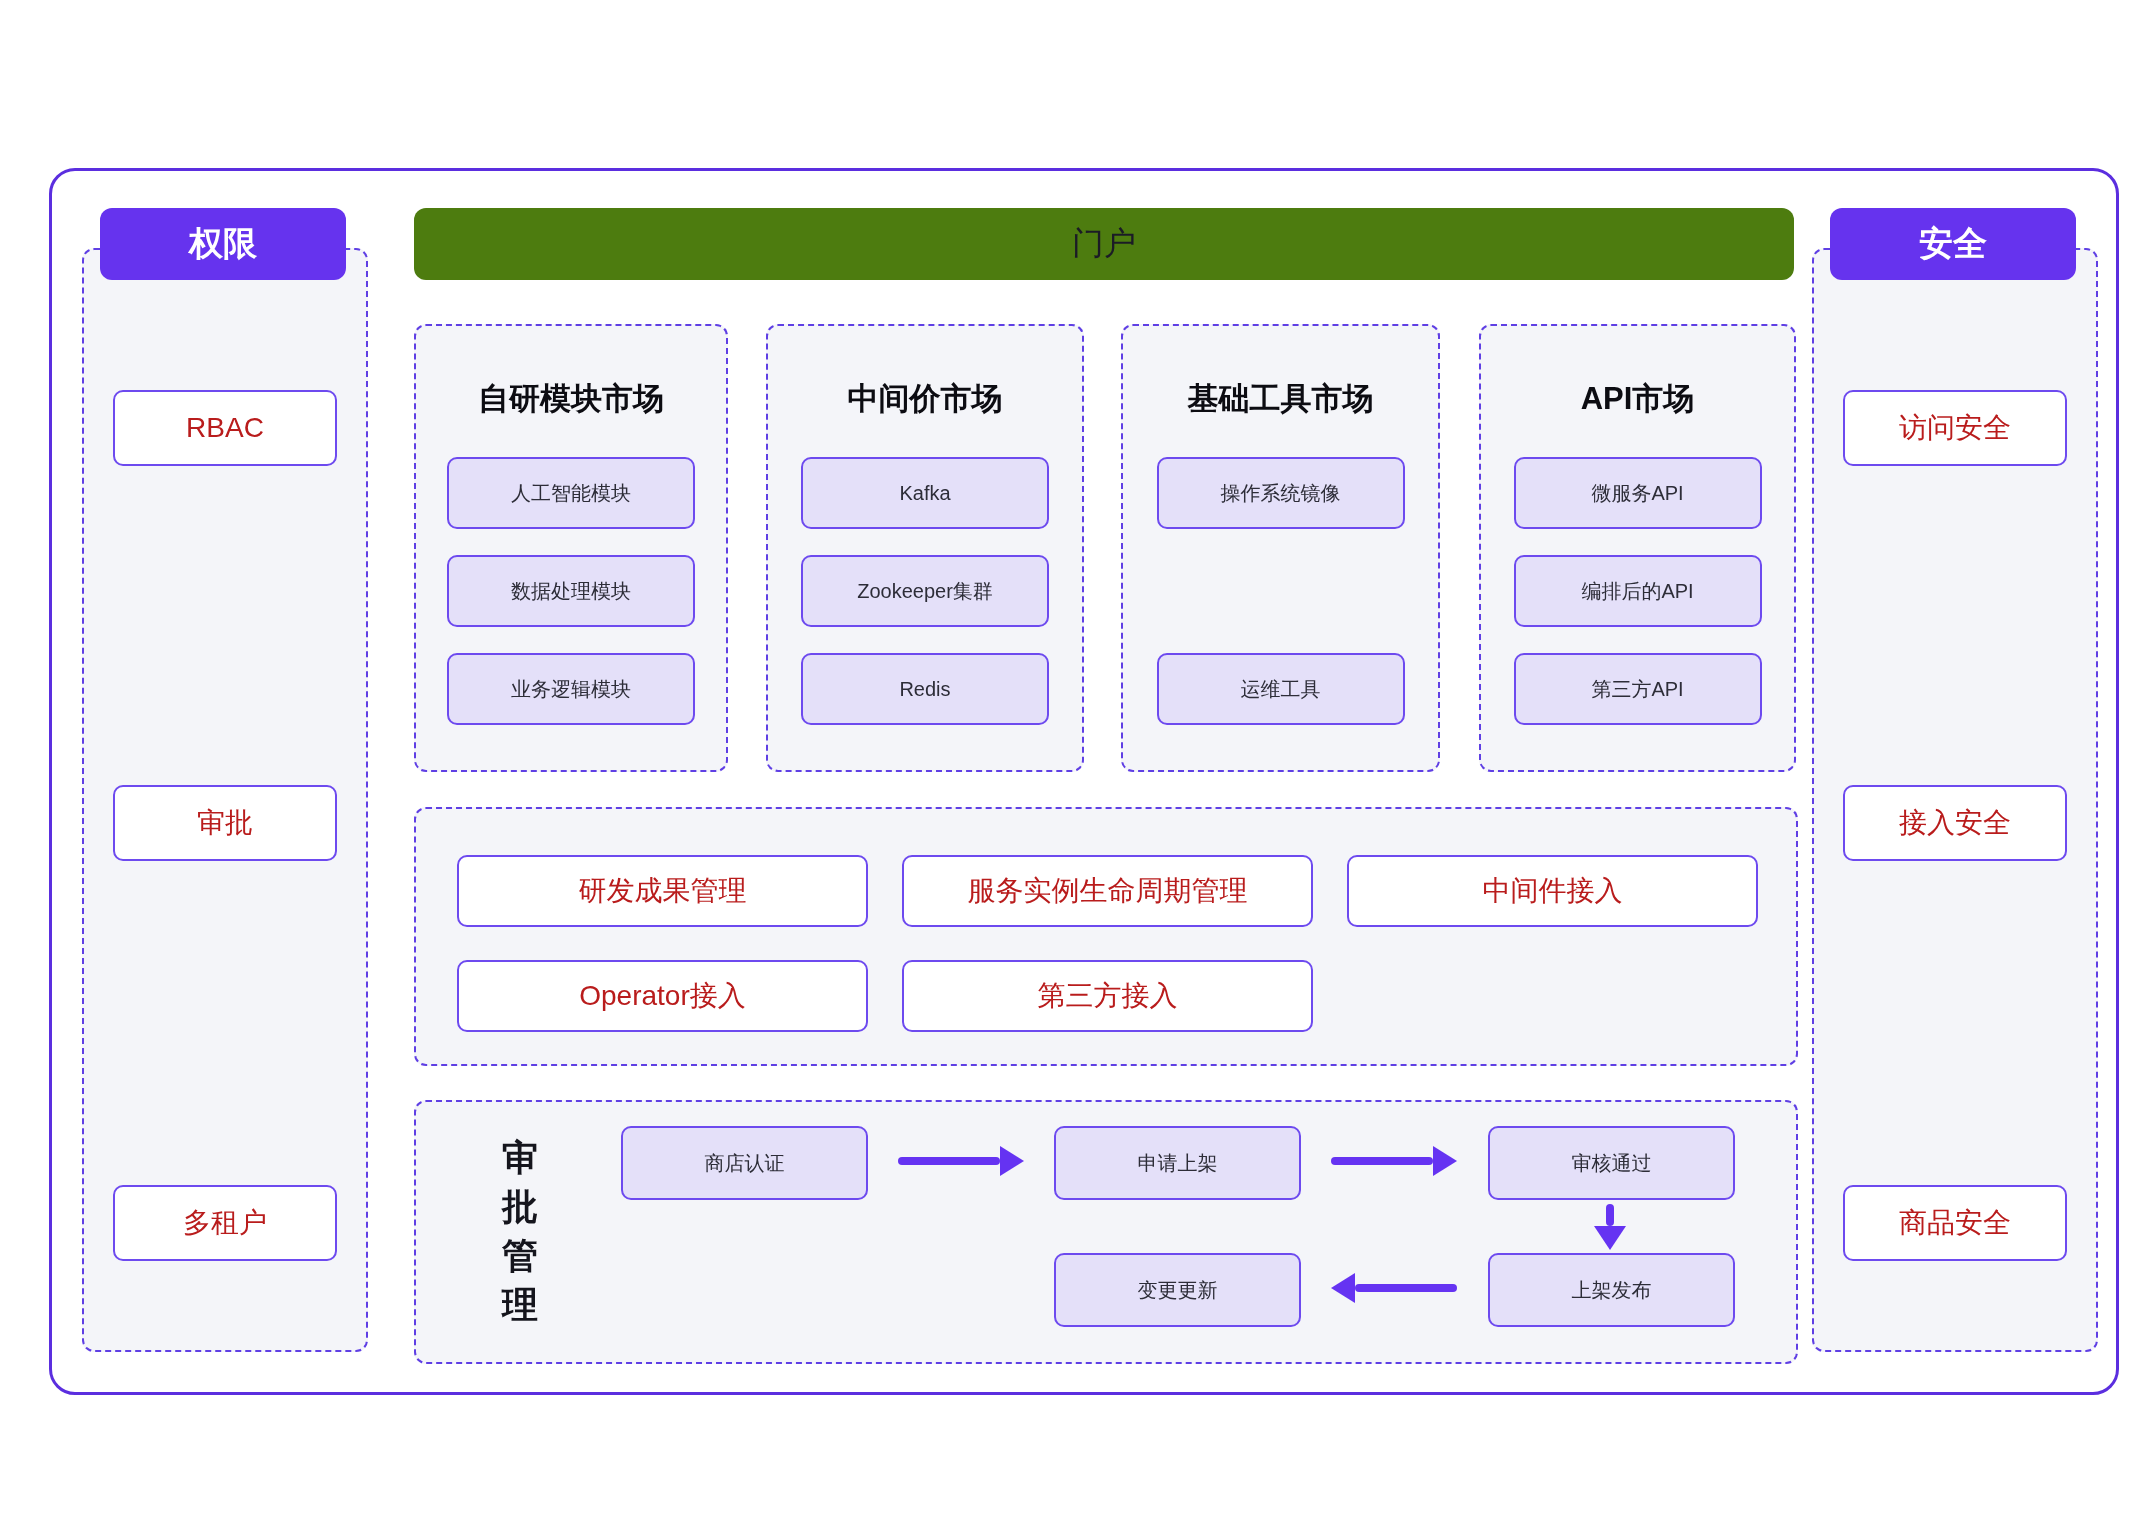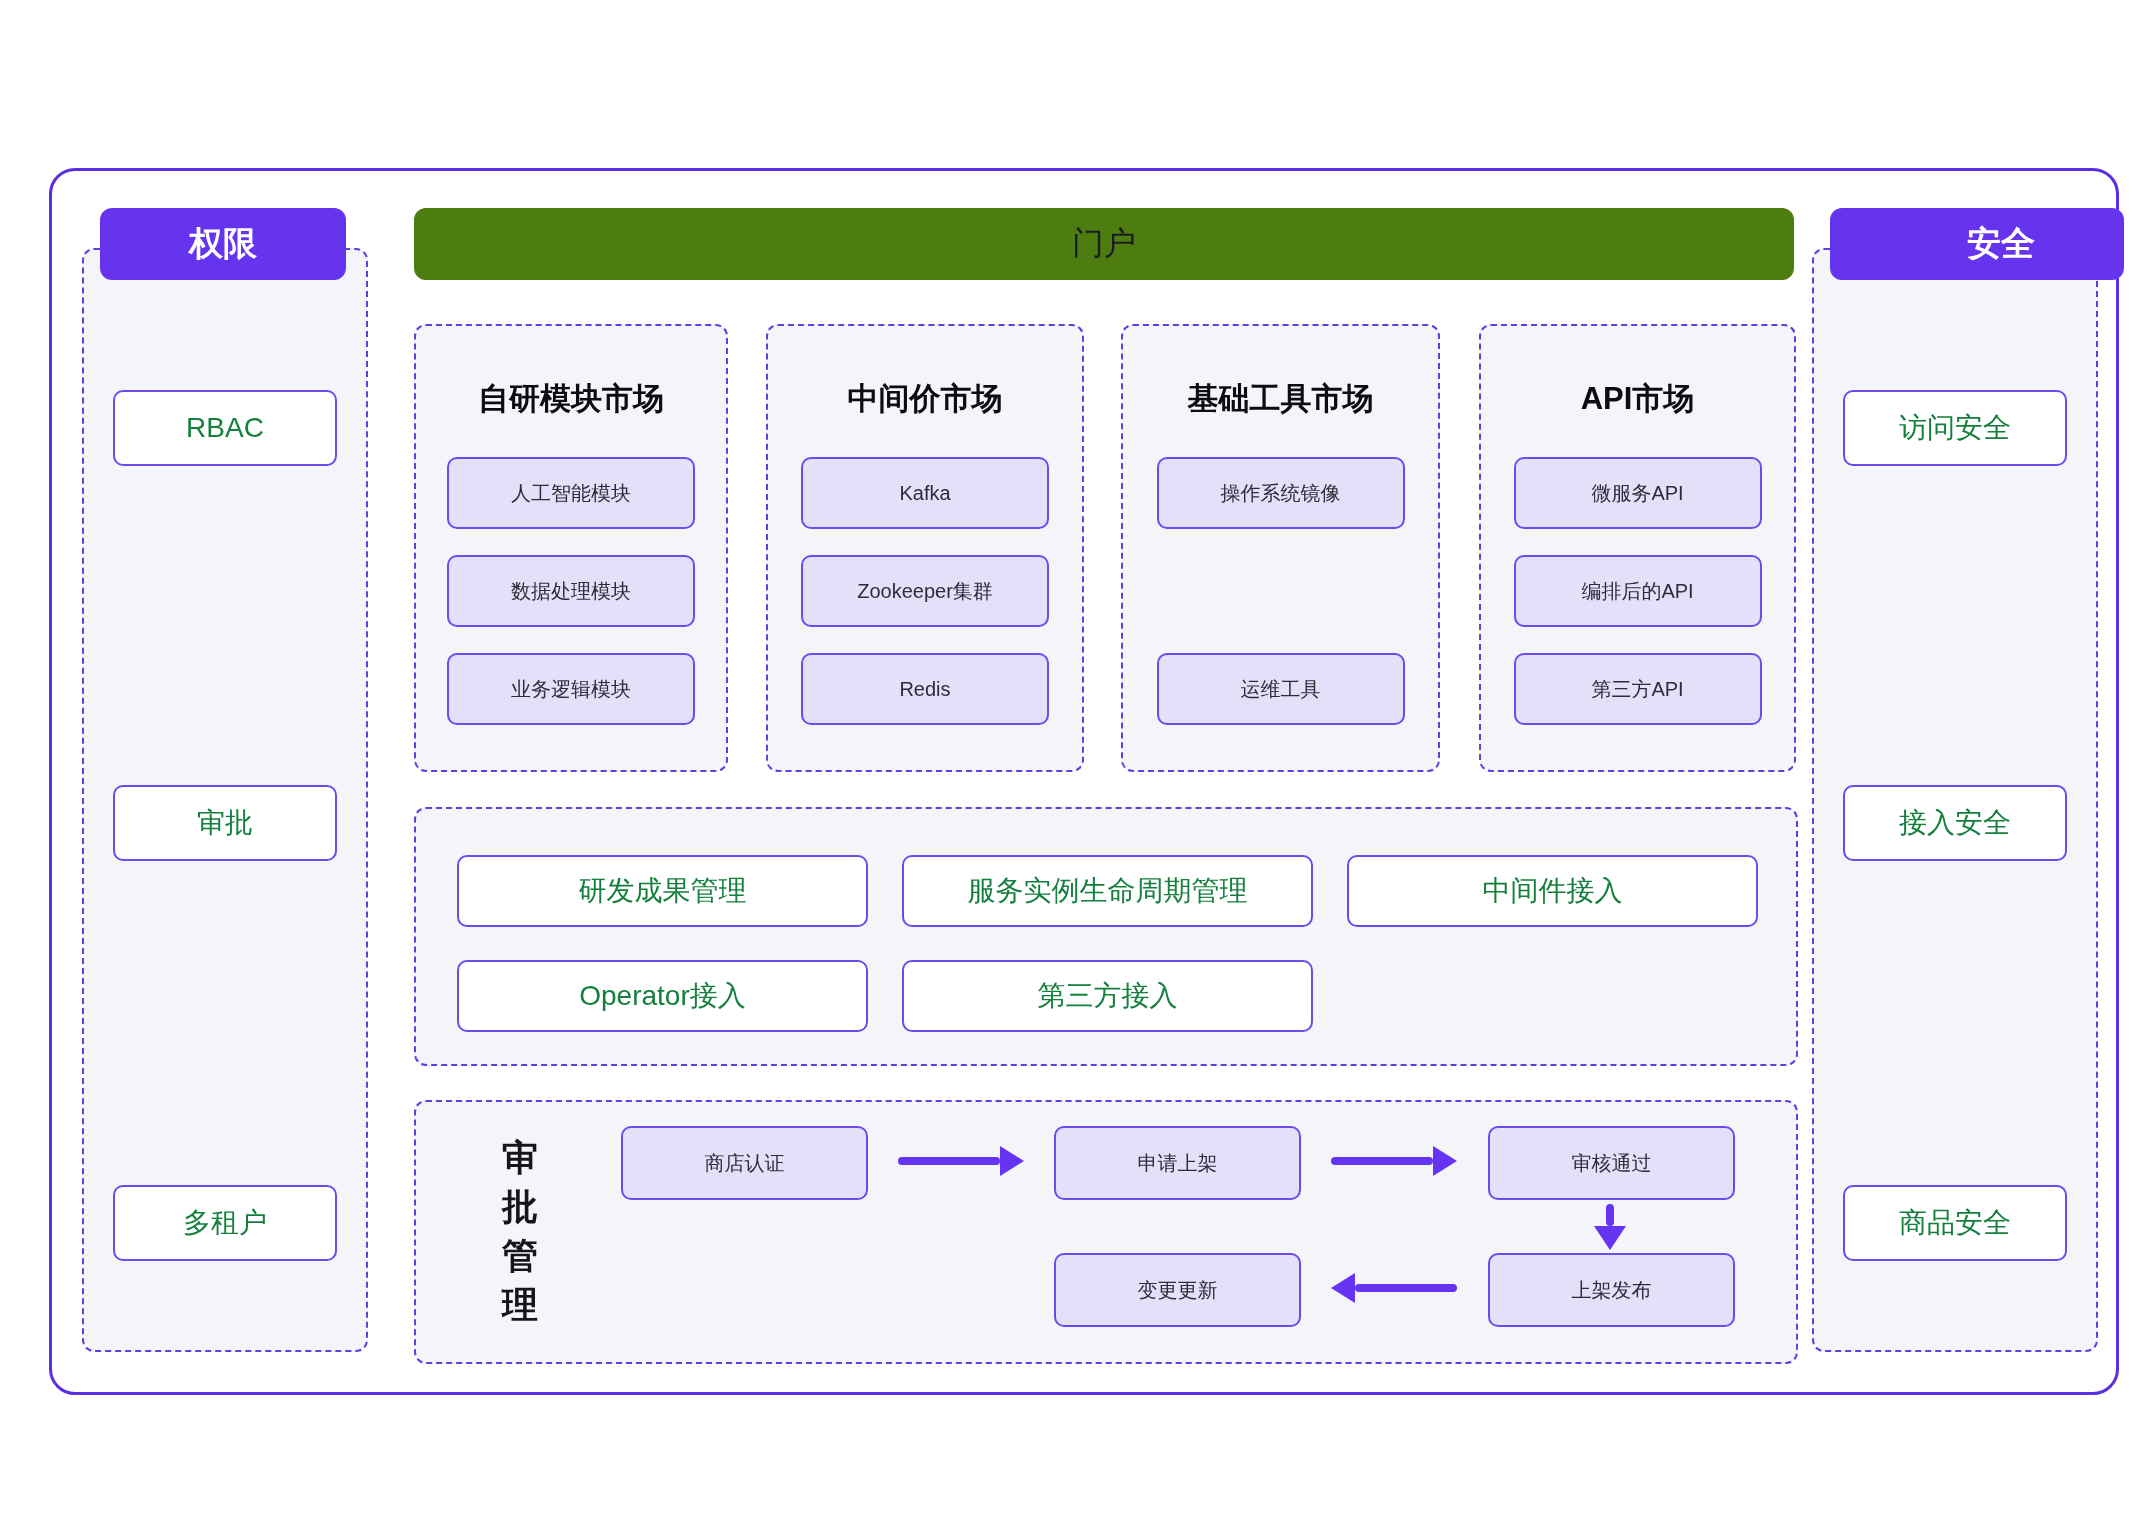--- a/index.html
+++ b/index.html
@@ -18,31 +18,31 @@
   .market-3{left:1109px;width:315px;}
   .market-4{left:1467px;width:313px;}
   .mgmt{left:402px;top:807px;width:1380px;height:255px;}
   .approval{left:402px;top:1100px;width:1380px;height:260px;}
 
   
   .hdr-solid{position:absolute;top:208px;width:246px;height:72px;background:#6633EE;
              border-radius:12px;display:flex;align-items:center;justify-content:center;
              color:#ffffff;font-size:34px;font-weight:bold;z-index:5;}
   .hdr-left{left:88px;}
-  .hdr-right{left:1818px;padding-left:48px;}
+  .hdr-right{left:1818px;}
 
   
   .hdr-portal{position:absolute;left:402px;top:208px;width:1380px;height:72px;background:#4d7c0f;
               border-radius:12px;display:flex;align-items:center;justify-content:center;
               color:#1b1b26;font-size:32px;font-weight:500;z-index:5;}
 
   
   .wbox{position:absolute;background:#ffffff;border:2px solid #6D4AEF;border-radius:10px;
         display:flex;align-items:center;justify-content:center;
-        color:#15803d;font-size:28px;}
+        color:#b91c1c;font-size:28px;}
   .lbox{position:absolute;background:#E4E0F9;border:2px solid #6D4AEF;border-radius:10px;
         display:flex;align-items:center;justify-content:center;
         color:#2d2d38;font-size:20px;}
 
   .side-box{width:220px;height:72px;}
   .sb-l{left:101px;} .sb-r{left:1831px;}
   .row-a{top:390px;} .row-b{top:785px;} .row-c{top:1185px;}
 
   .market-title{position:absolute;top:52px;left:0;width:100%;text-align:center;
                 font-size:31px;font-weight:bold;color:#0c0c12;}

